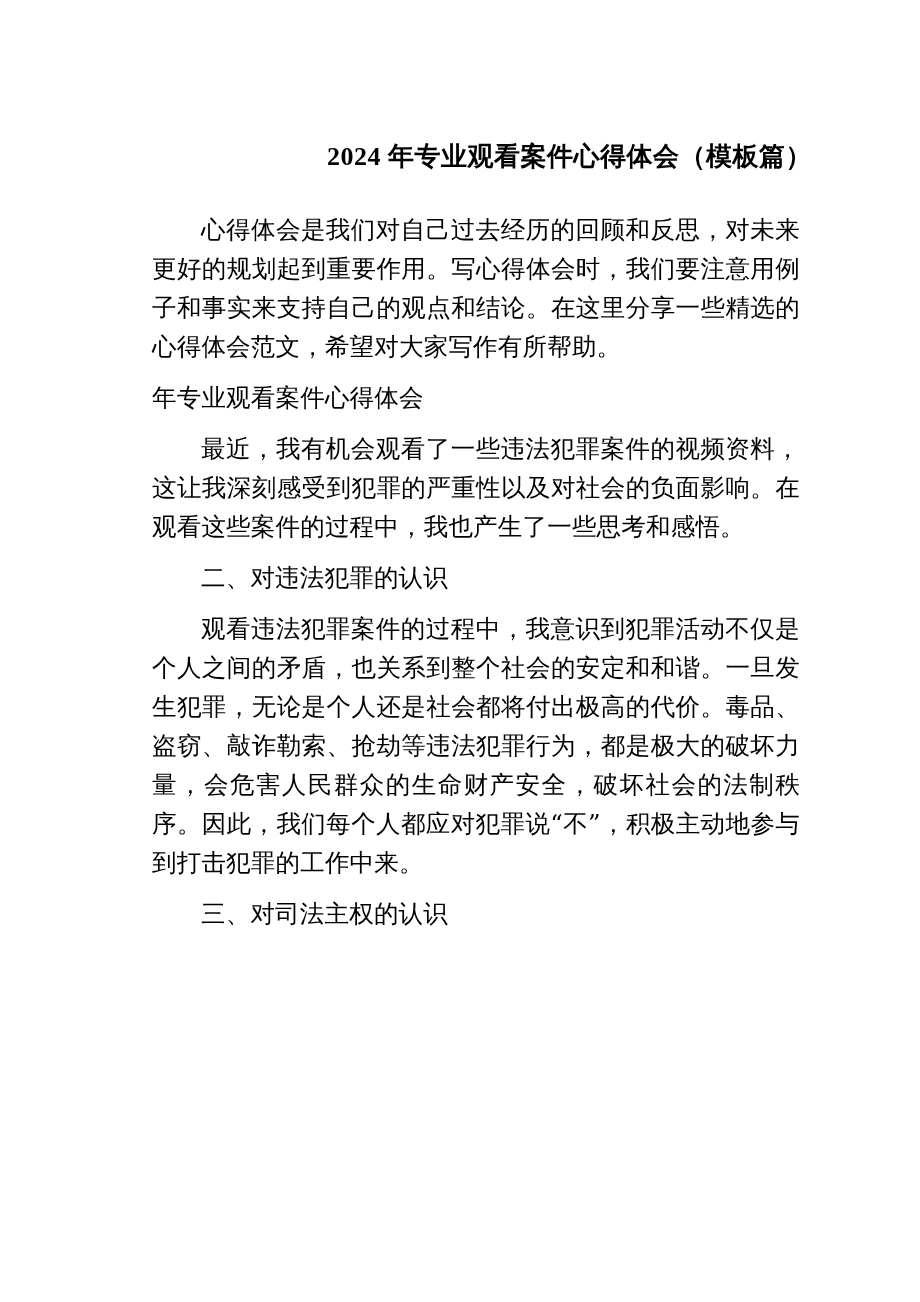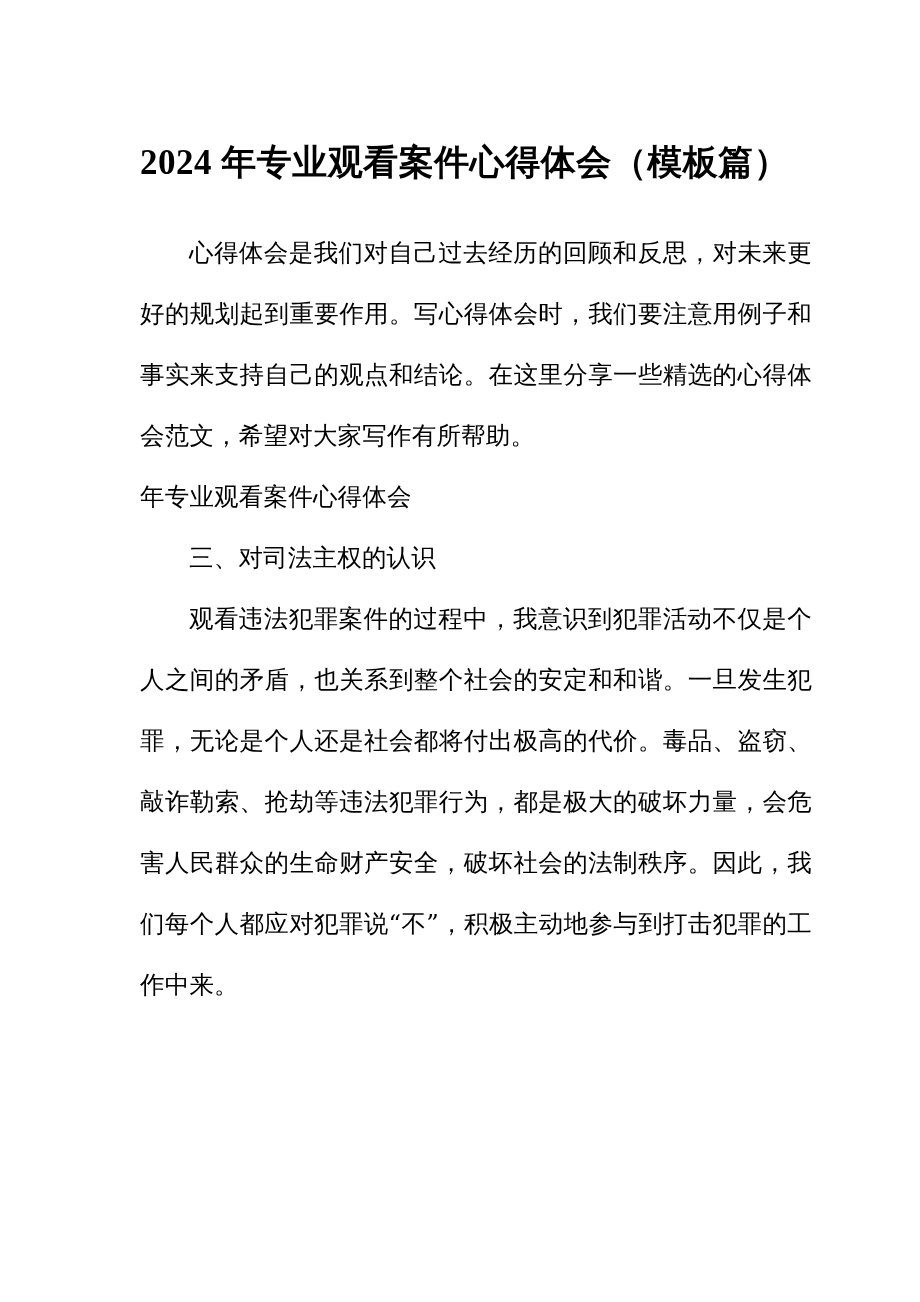--- a/index.html
+++ b/index.html
@@ -17,31 +17,32 @@
   .page {
     position: relative;
     width: 920px;
     height: 1302px;
     background: #ffffff;
     box-sizing: border-box;
     padding: 140px 108px 0 140px;
   }
   .doc-title {
     font-family: "Liberation Serif", "DejaVu Serif", serif;
-    font-size: 35px;
+    font-size: 26px;
     font-weight: bold;
     letter-spacing: 0.5px;
     line-height: 1.3;
     margin: 0 0 36px 0;
     white-space: nowrap;
+    text-align: right;
   }
   .para {
     font-size: 24.5px;
-    line-height: 61px;
-    margin: 0;
+    line-height: 39px;
+    margin: 12px;
     text-align: justify;
     text-justify: inter-ideograph;
     letter-spacing: 0.2px;
   }
   .para.indent {
     text-indent: 2em;
   }
   .para.noindent {
     text-indent: 0;
   }
@@ -50,20 +51,22 @@
 <body>
 
 <div class="page">
 
   <h1 class="doc-title">2024 年专业观看案件心得体会（模板篇）</h1>
 
   <p class="para indent">心得体会是我们对自己过去经历的回顾和反思，对未来更好的规划起到重要作用。写心得体会时，我们要注意用例子和事实来支持自己的观点和结论。在这里分享一些精选的心得体会范文，希望对大家写作有所帮助。</p>
 
   <p class="para noindent">年专业观看案件心得体会</p>
 
+  <p class="para indent">最近，我有机会观看了一些违法犯罪案件的视频资料，这让我深刻感受到犯罪的严重性以及对社会的负面影响。在观看这些案件的过程中，我也产生了一些思考和感悟。</p>
 
+  <p class="para indent">二、对违法犯罪的认识</p>
+
+  <p class="para indent">观看违法犯罪案件的过程中，我意识到犯罪活动不仅是个人之间的矛盾，也关系到整个社会的安定和和谐。一旦发生犯罪，无论是个人还是社会都将付出极高的代价。毒品、盗窃、敲诈勒索、抢劫等违法犯罪行为，都是极大的破坏力量，会危害人民群众的生命财产安全，破坏社会的法制秩序。因此，我们每个人都应对犯罪说“不”，积极主动地参与到打击犯罪的工作中来。</p>
 
   <p class="para indent">三、对司法主权的认识</p>
-
-  <p class="para indent">观看违法犯罪案件的过程中，我意识到犯罪活动不仅是个人之间的矛盾，也关系到整个社会的安定和和谐。一旦发生犯罪，无论是个人还是社会都将付出极高的代价。毒品、盗窃、敲诈勒索、抢劫等违法犯罪行为，都是极大的破坏力量，会危害人民群众的生命财产安全，破坏社会的法制秩序。因此，我们每个人都应对犯罪说“不”，积极主动地参与到打击犯罪的工作中来。</p>
 
 
 </div>
 
 </body></html>

